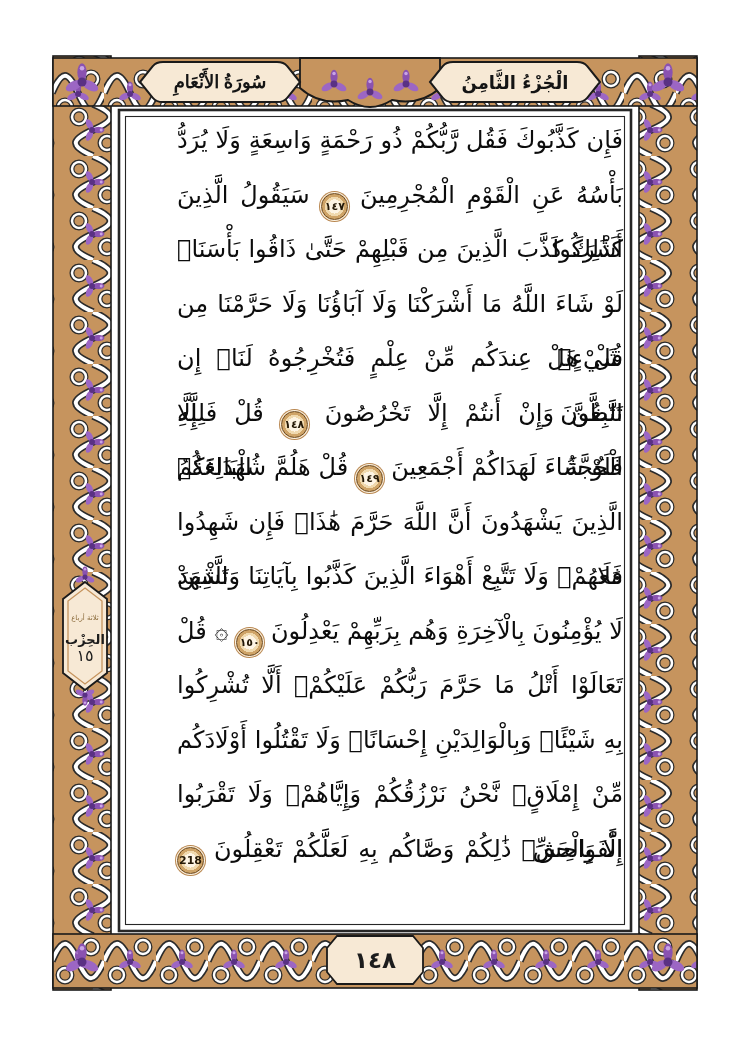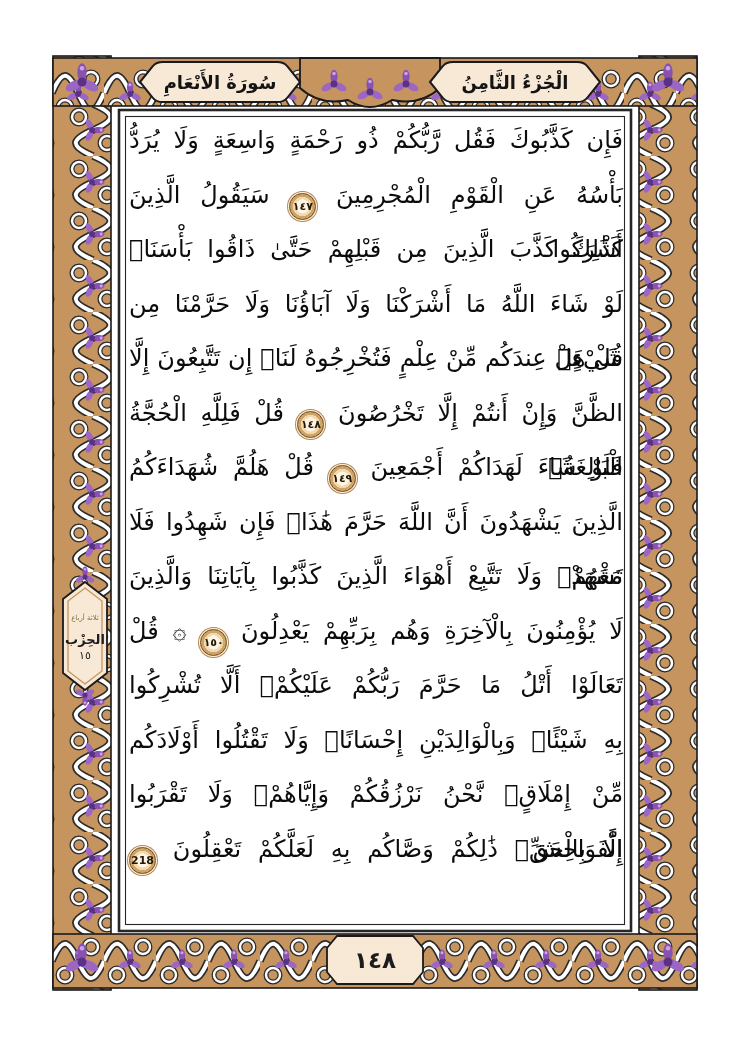--- a/index.html
+++ b/index.html
@@ -9,49 +9,49 @@
     position:relative;overflow:hidden;
   }
   .page{position:absolute;left:0;top:0;width:750px;height:1043px;background:#fff;}
   svg.frame{position:absolute;left:0;top:0;width:750px;height:1043px;}
 
   .header-title{
     position:absolute;height:40px;top:62px;
     display:flex;align-items:center;justify-content:center;
     font-size:18px;font-weight:bold;color:#141414;direction:rtl;white-space:nowrap;
   }
-  #surah-title{left:142px;width:156px;}
+  #surah-title{left:142px;width:156px;font-family:Liberation Serif, serif;}
   #juz-title{left:432px;width:166px;}
 
   .quran{
     position:absolute;left:129px;top:113px;width:494px;height:818px;
     direction:rtl;color:#0c0c0c;
   }
   .line{
     height:54.5px;line-height:54.5px;font-size:24px;
     text-align:justify;text-align-last:justify;
-    overflow:visible;white-space:normal;
+    overflow:visible;white-space:normal;margin-left:48px;
   }
   .ayah{
     display:inline-block;width:27px;height:27px;box-sizing:border-box;
     border-radius:50%;
     background:radial-gradient(circle,#fdf4e4 0 40%,#f0d9ae 40% 55%,#cfa468 55% 78%,#b98750 78% 100%);
     border:1px solid #6d4a1e;
     box-shadow:0 0 0 1px #fdf4e4,0 0 0 2px #b98750;
     text-align:right;line-height:25px;font-size:11px;font-weight:bold;color:#241806;
     vertical-align:-7px;text-align-last:center;
   }
   .hizb{
     position:absolute;left:60px;top:598px;width:50px;height:80px;
     display:flex;flex-direction:column;align-items:center;justify-content:center;
     direction:rtl;color:#1c1c1c;text-align:right;
   }
   .hizb .fraction{font-size:7px;color:#8a6a3a;line-height:9px;}
   .hizb .label{font-size:13px;font-weight:bold;line-height:18px;margin-top:8px;}
-  .hizb .number{font-size:11px;line-height:13px;}
+  .hizb .number{font-size:16px;line-height:13px;}
 
   .pagenum{
     position:absolute;left:327px;top:938px;width:96px;height:44px;
     line-height:44px;text-align:center;font-size:23px;font-weight:bold;color:#1c1c1c;
   }
 </style>
 </head>
 <body>
 
 <div class="page">

